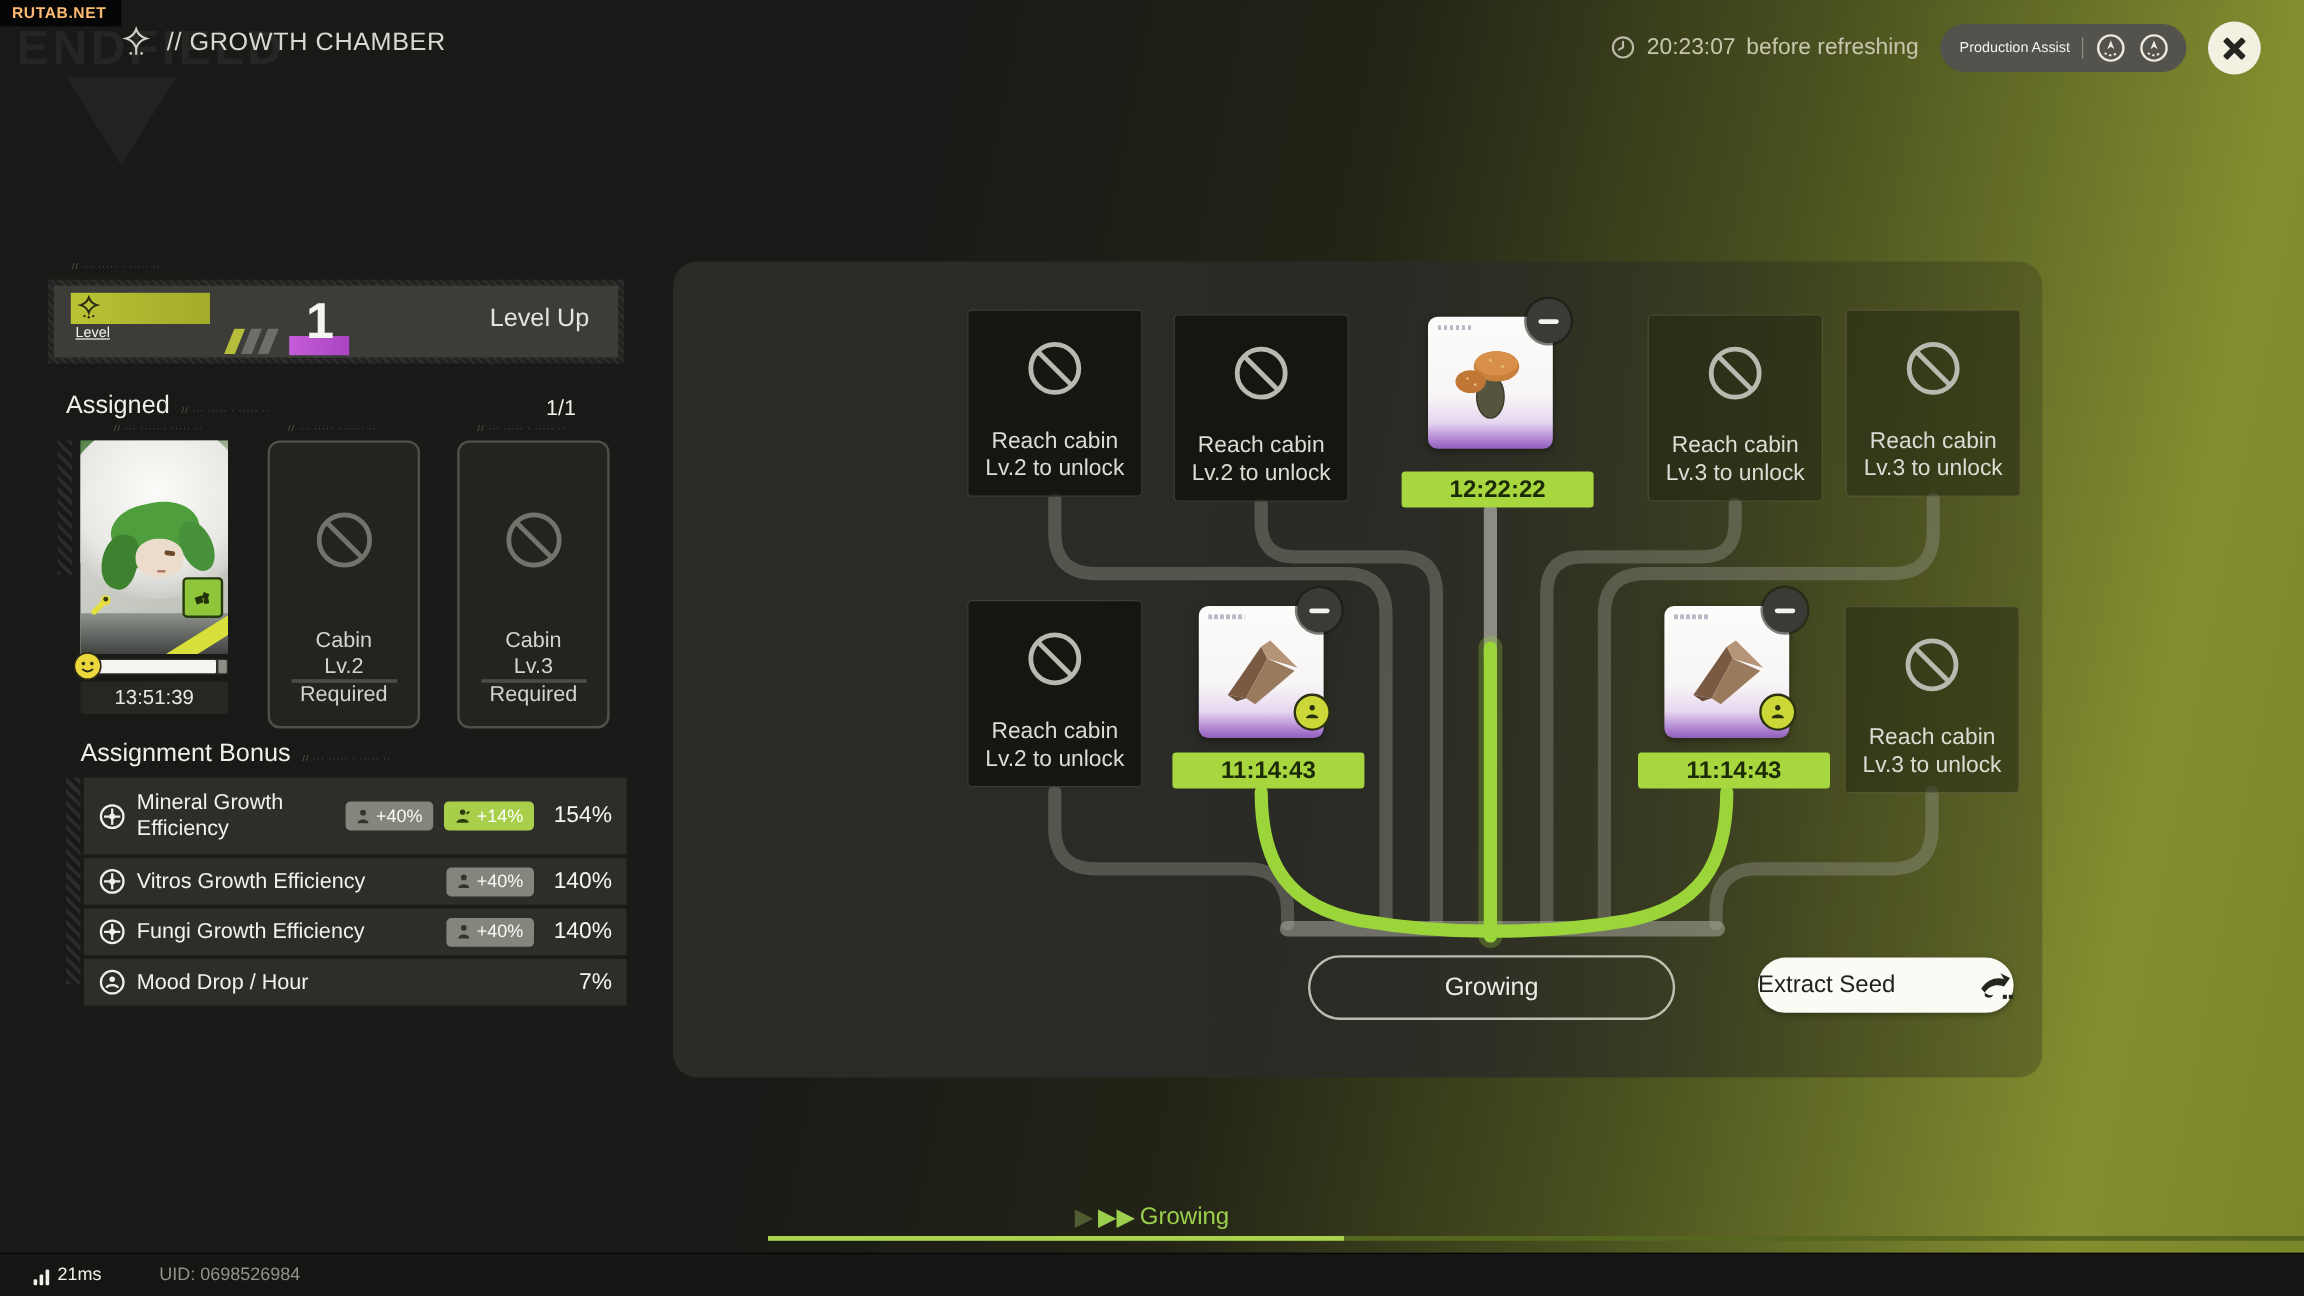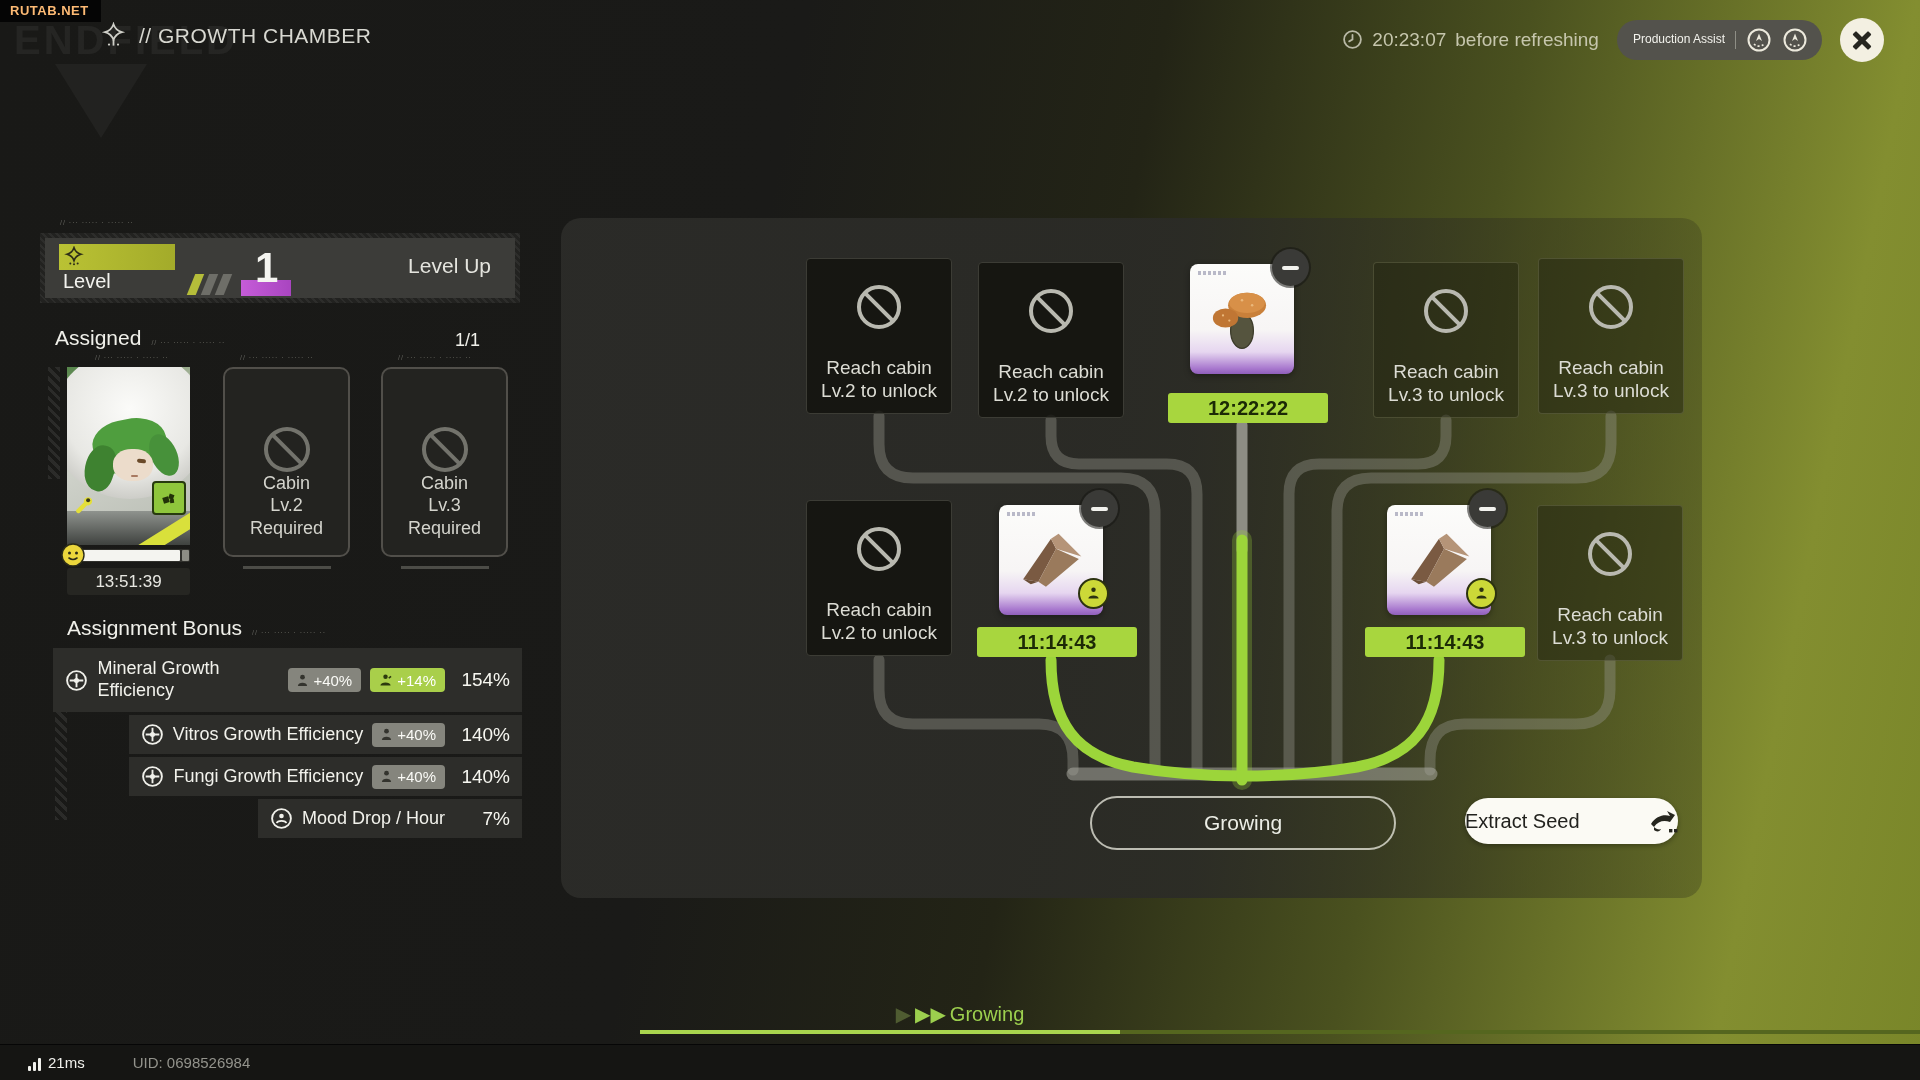--- a/index.html
+++ b/index.html
@@ -31,21 +31,21 @@
   .close-btn i{position:absolute;width:22px;height:5px;background:#262620;border-radius:1px;}
   .close-btn i:first-child{transform:rotate(45deg);}
   .close-btn i:last-child{transform:rotate(-45deg);}
 
   
   .level-outer{left:40px;top:233px;width:480px;height:70px;box-sizing:border-box;padding:5px;
     background:repeating-linear-gradient(45deg,rgba(255,255,255,.05) 0 2px,rgba(0,0,0,0) 2px 5px),#222220;}
   .level-inner{position:relative;width:100%;height:100%;background:#3c3c39;display:flex;align-items:center;}
   .lv-yellow{position:absolute;left:14px;top:6px;width:116px;height:26px;background:linear-gradient(90deg,#bac234,#a3ab2a);
     display:flex;align-items:center;padding-left:4px;box-sizing:border-box;}
-  .lv-label{position:absolute;left:18px;top:32px;color:#f2f2ee;font-size:20px;}
+  .lv-label{position:absolute;left:18px;top:32px;color:#f2f2ee;font-size:12px;text-decoration:underline;}
   .lv-slashes{position:absolute;left:146px;top:36px;display:flex;gap:5px;}
   .lv-slashes i{width:9px;height:21px;transform:skewX(-22deg);background:#6e6e68;}
   .lv-slashes i:first-child{background:#b5bd3a;}
   .lv-num-wrap{position:absolute;left:196px;top:4px;width:70px;height:52px;}
   .lv-purple{position:absolute;left:0;top:38px;width:50px;height:16px;background:linear-gradient(90deg,#c55cd8,#a945c0);}
   .lv-num{position:absolute;left:14px;top:0px;color:#f4f4f0;font-size:42px;font-weight:bold;line-height:52px;}
   .lv-up{position:absolute;right:24px;top:16px;color:#e4e4de;font-size:21px;}
 
   
   .sec-head{color:#f0f0ea;font-size:21px;display:flex;align-items:baseline;gap:10px;}
@@ -67,31 +67,31 @@
   .p-strap{position:absolute;right:-18px;bottom:2px;width:84px;height:14px;background:#d9e03b;transform:rotate(-32deg);border-radius:3px;}
   .p-wrench{position:absolute;left:6px;bottom:26px;}
   .p-badge{position:absolute;right:4px;bottom:30px;width:30px;height:30px;background:#8fc63c;border:2px solid #273a0e;
     border-radius:4px;display:flex;align-items:center;justify-content:center;}
   .mood-row{left:67px;top:549px;width:123px;height:13px;position:absolute;background:#30302c;border-radius:2px;}
   .mood-fill{position:absolute;left:1px;top:1px;height:11px;width:112px;background:#f4f4f0;border-radius:1px;}
   .mood-tip{position:absolute;right:1px;top:1px;height:11px;width:7px;background:#8d8d85;border-radius:1px;}
   .mood-face{position:absolute;left:-7px;top:-7px;}
   .op-timer{left:67px;top:568px;width:123px;height:27px;background:#262622;border-radius:3px;color:#e8e8e2;
     font-size:17px;display:flex;align-items:center;justify-content:center;}
-  .cabin-slot{position:absolute;width:127px;height:190px;background:#232320;border:2px solid #514f4a;border-radius:10px;
+  .cabin-slot{position:absolute;width:127px;height:240px;background:#232320;border:2px solid #514f4a;border-radius:10px;
     box-sizing:border-box;display:flex;flex-direction:column;align-items:center;}
   .cabin-slot .txt{margin-top:auto;margin-bottom:16px;color:#d4d4cd;font-size:18px;line-height:1.25;text-align:center;width:80px;}
   .slot-under{position:absolute;height:3px;background:#4c4c47;}
   .ban{border:4px solid #73736c;border-radius:50%;position:relative;box-sizing:border-box;}
   .ban::after{content:"";position:absolute;left:50%;top:-2px;width:4px;height:calc(100% + 4px);
     background:#73736c;transform-origin:center;transform:translateX(-50%) rotate(-45deg);}
   .cabin-slot .ban{width:46px;height:46px;margin-top:58px;}
 
   
-  .bonus-rows{left:70px;top:648px;width:452px;display:flex;flex-direction:column;gap:3px;position:absolute;align-items:flex-end;}
+  .bonus-rows{left:70px;top:648px;width:452px;display:flex;flex-direction:column;gap:3px;position:absolute;}
   .brow{background:#2d2d2a;display:flex;align-items:center;padding:0 12px 0 12px;gap:9px;}
   .brow .nm{color:#f2f2ec;font-size:18px;line-height:1.2;}
   .brow .val{margin-left:auto;color:#f6f6f0;font-size:19px;min-width:56px;text-align:right;}
   .badge{display:flex;align-items:center;gap:5px;border-radius:4px;height:24px;padding:0 9px;font-size:15px;}
   .badge.gray{background:#85857d;color:#fafaf6;}
   .badge.green{background:#a9cf4a;color:#ffffff;}
   .cicon{flex:0 0 auto;}
 
   
   .panel{left:561px;top:218px;width:1141px;height:680px;border-radius:20px;

